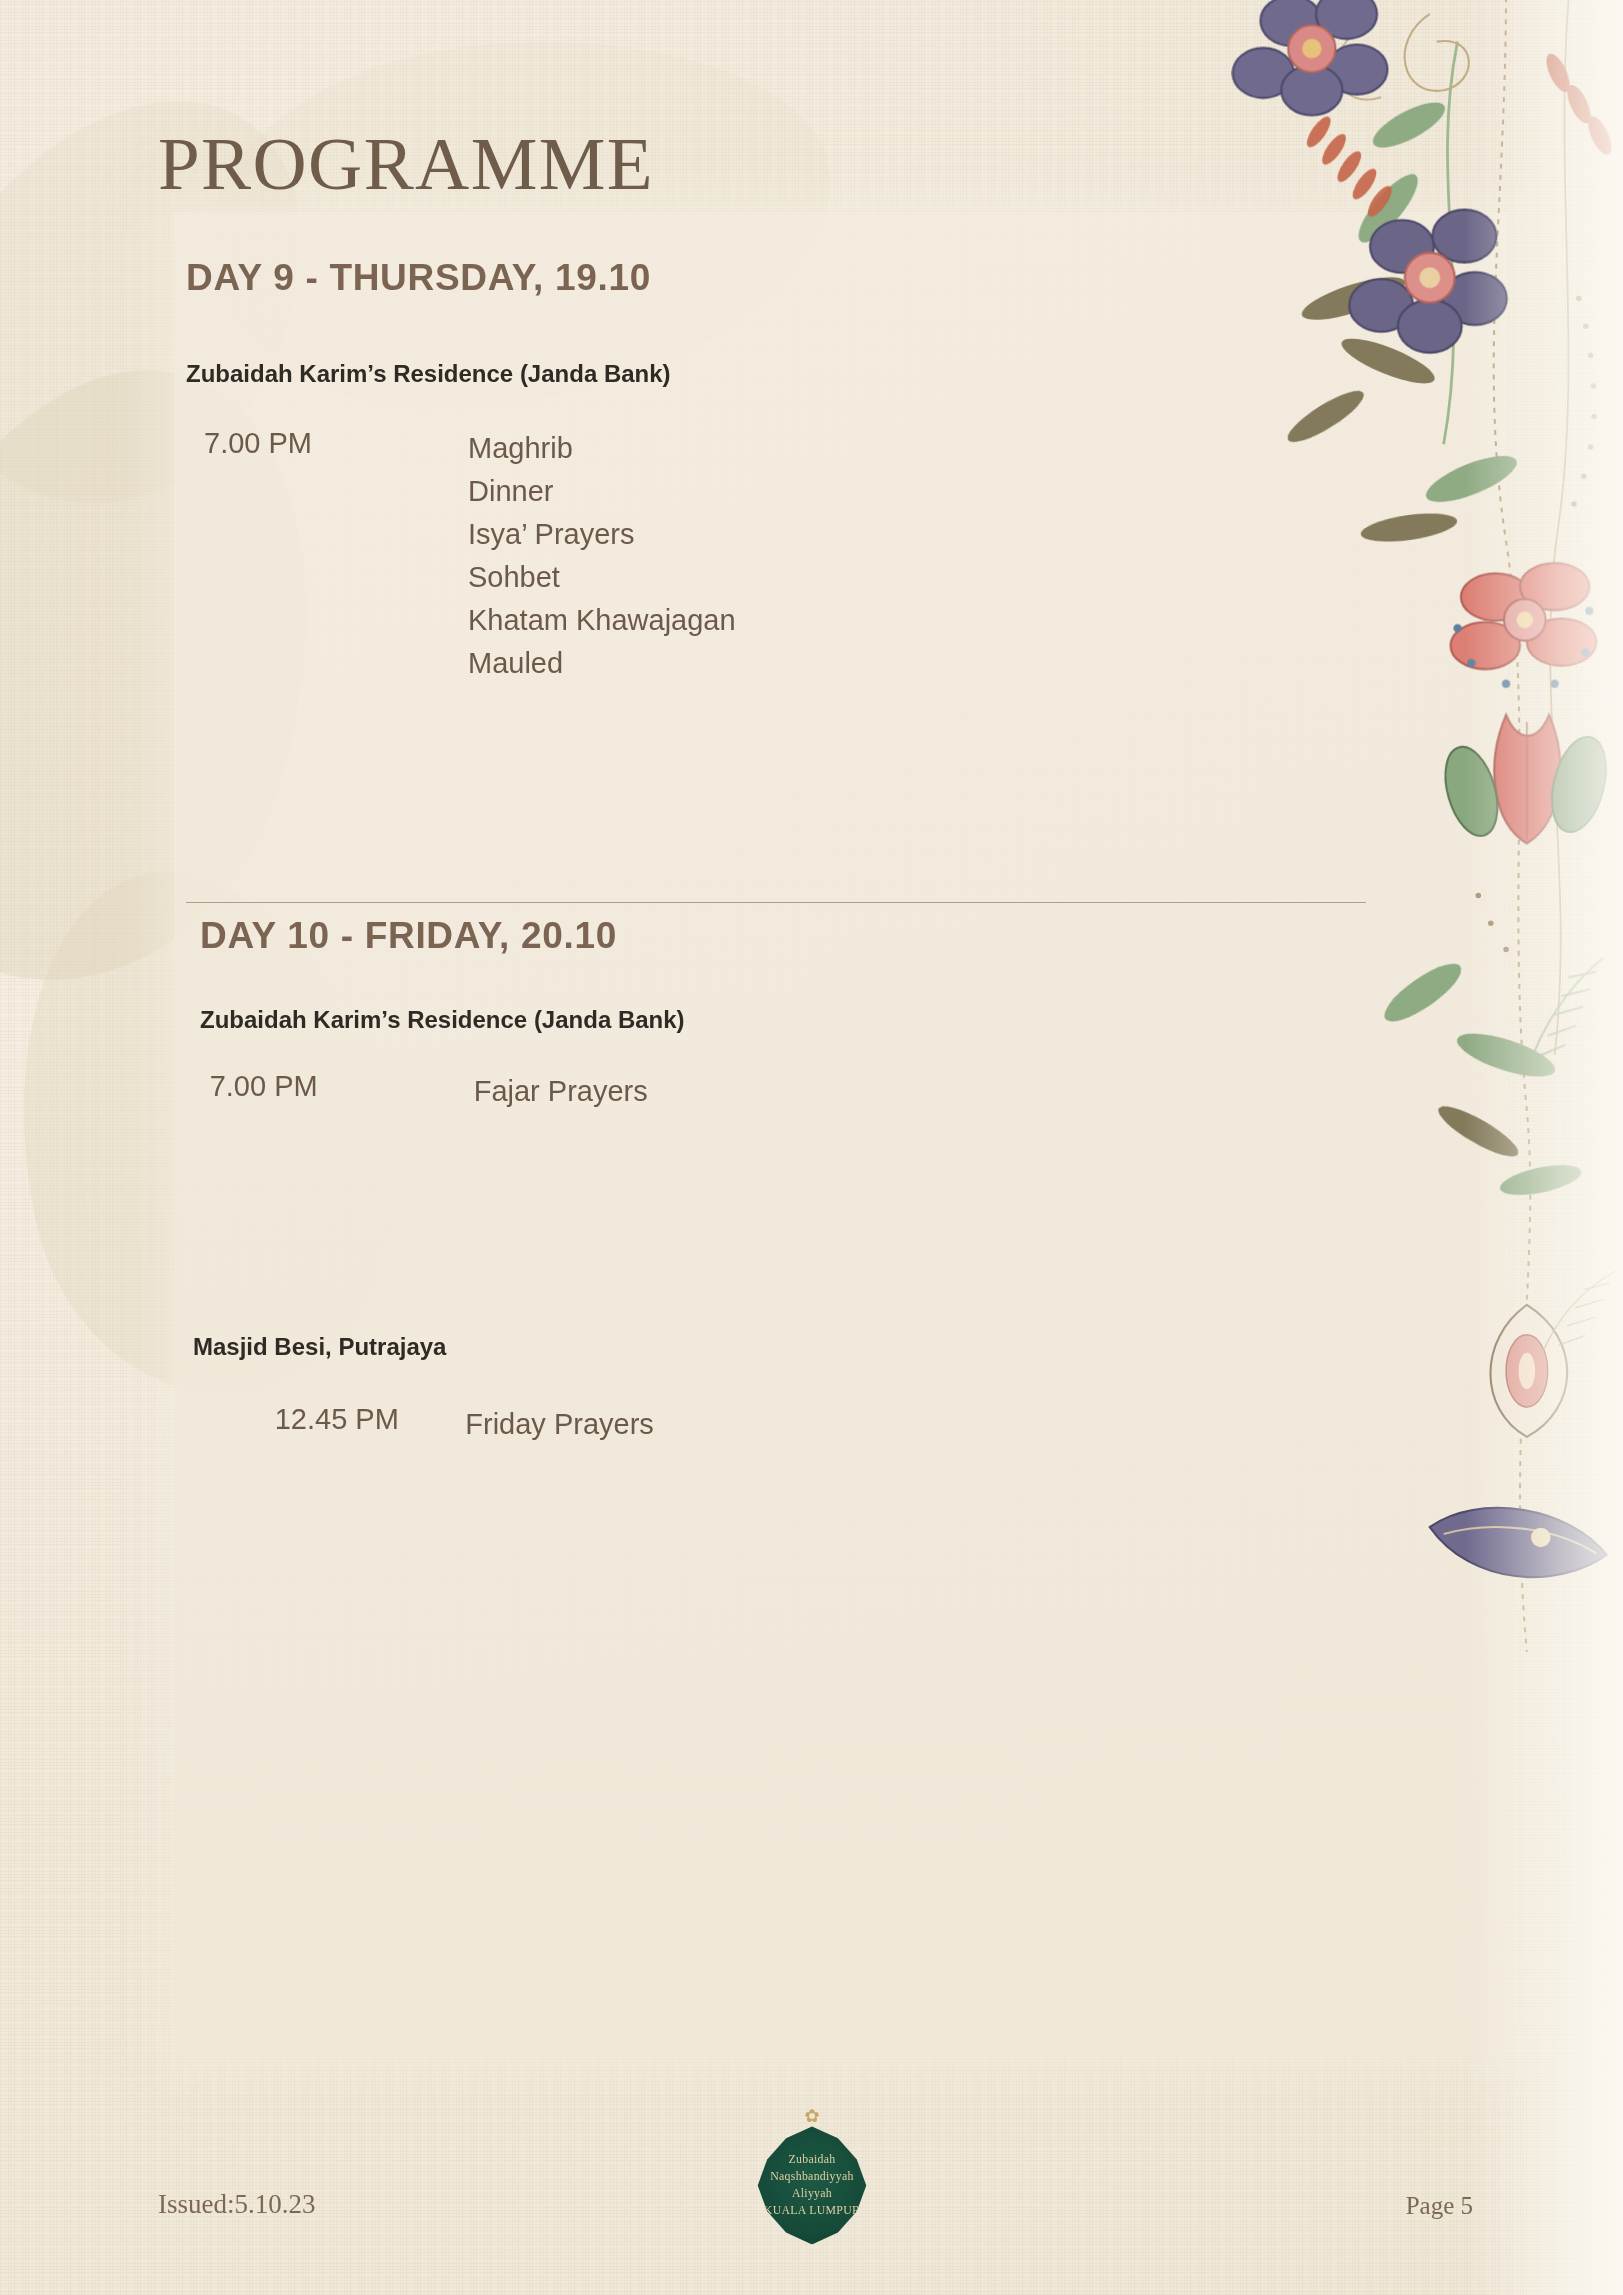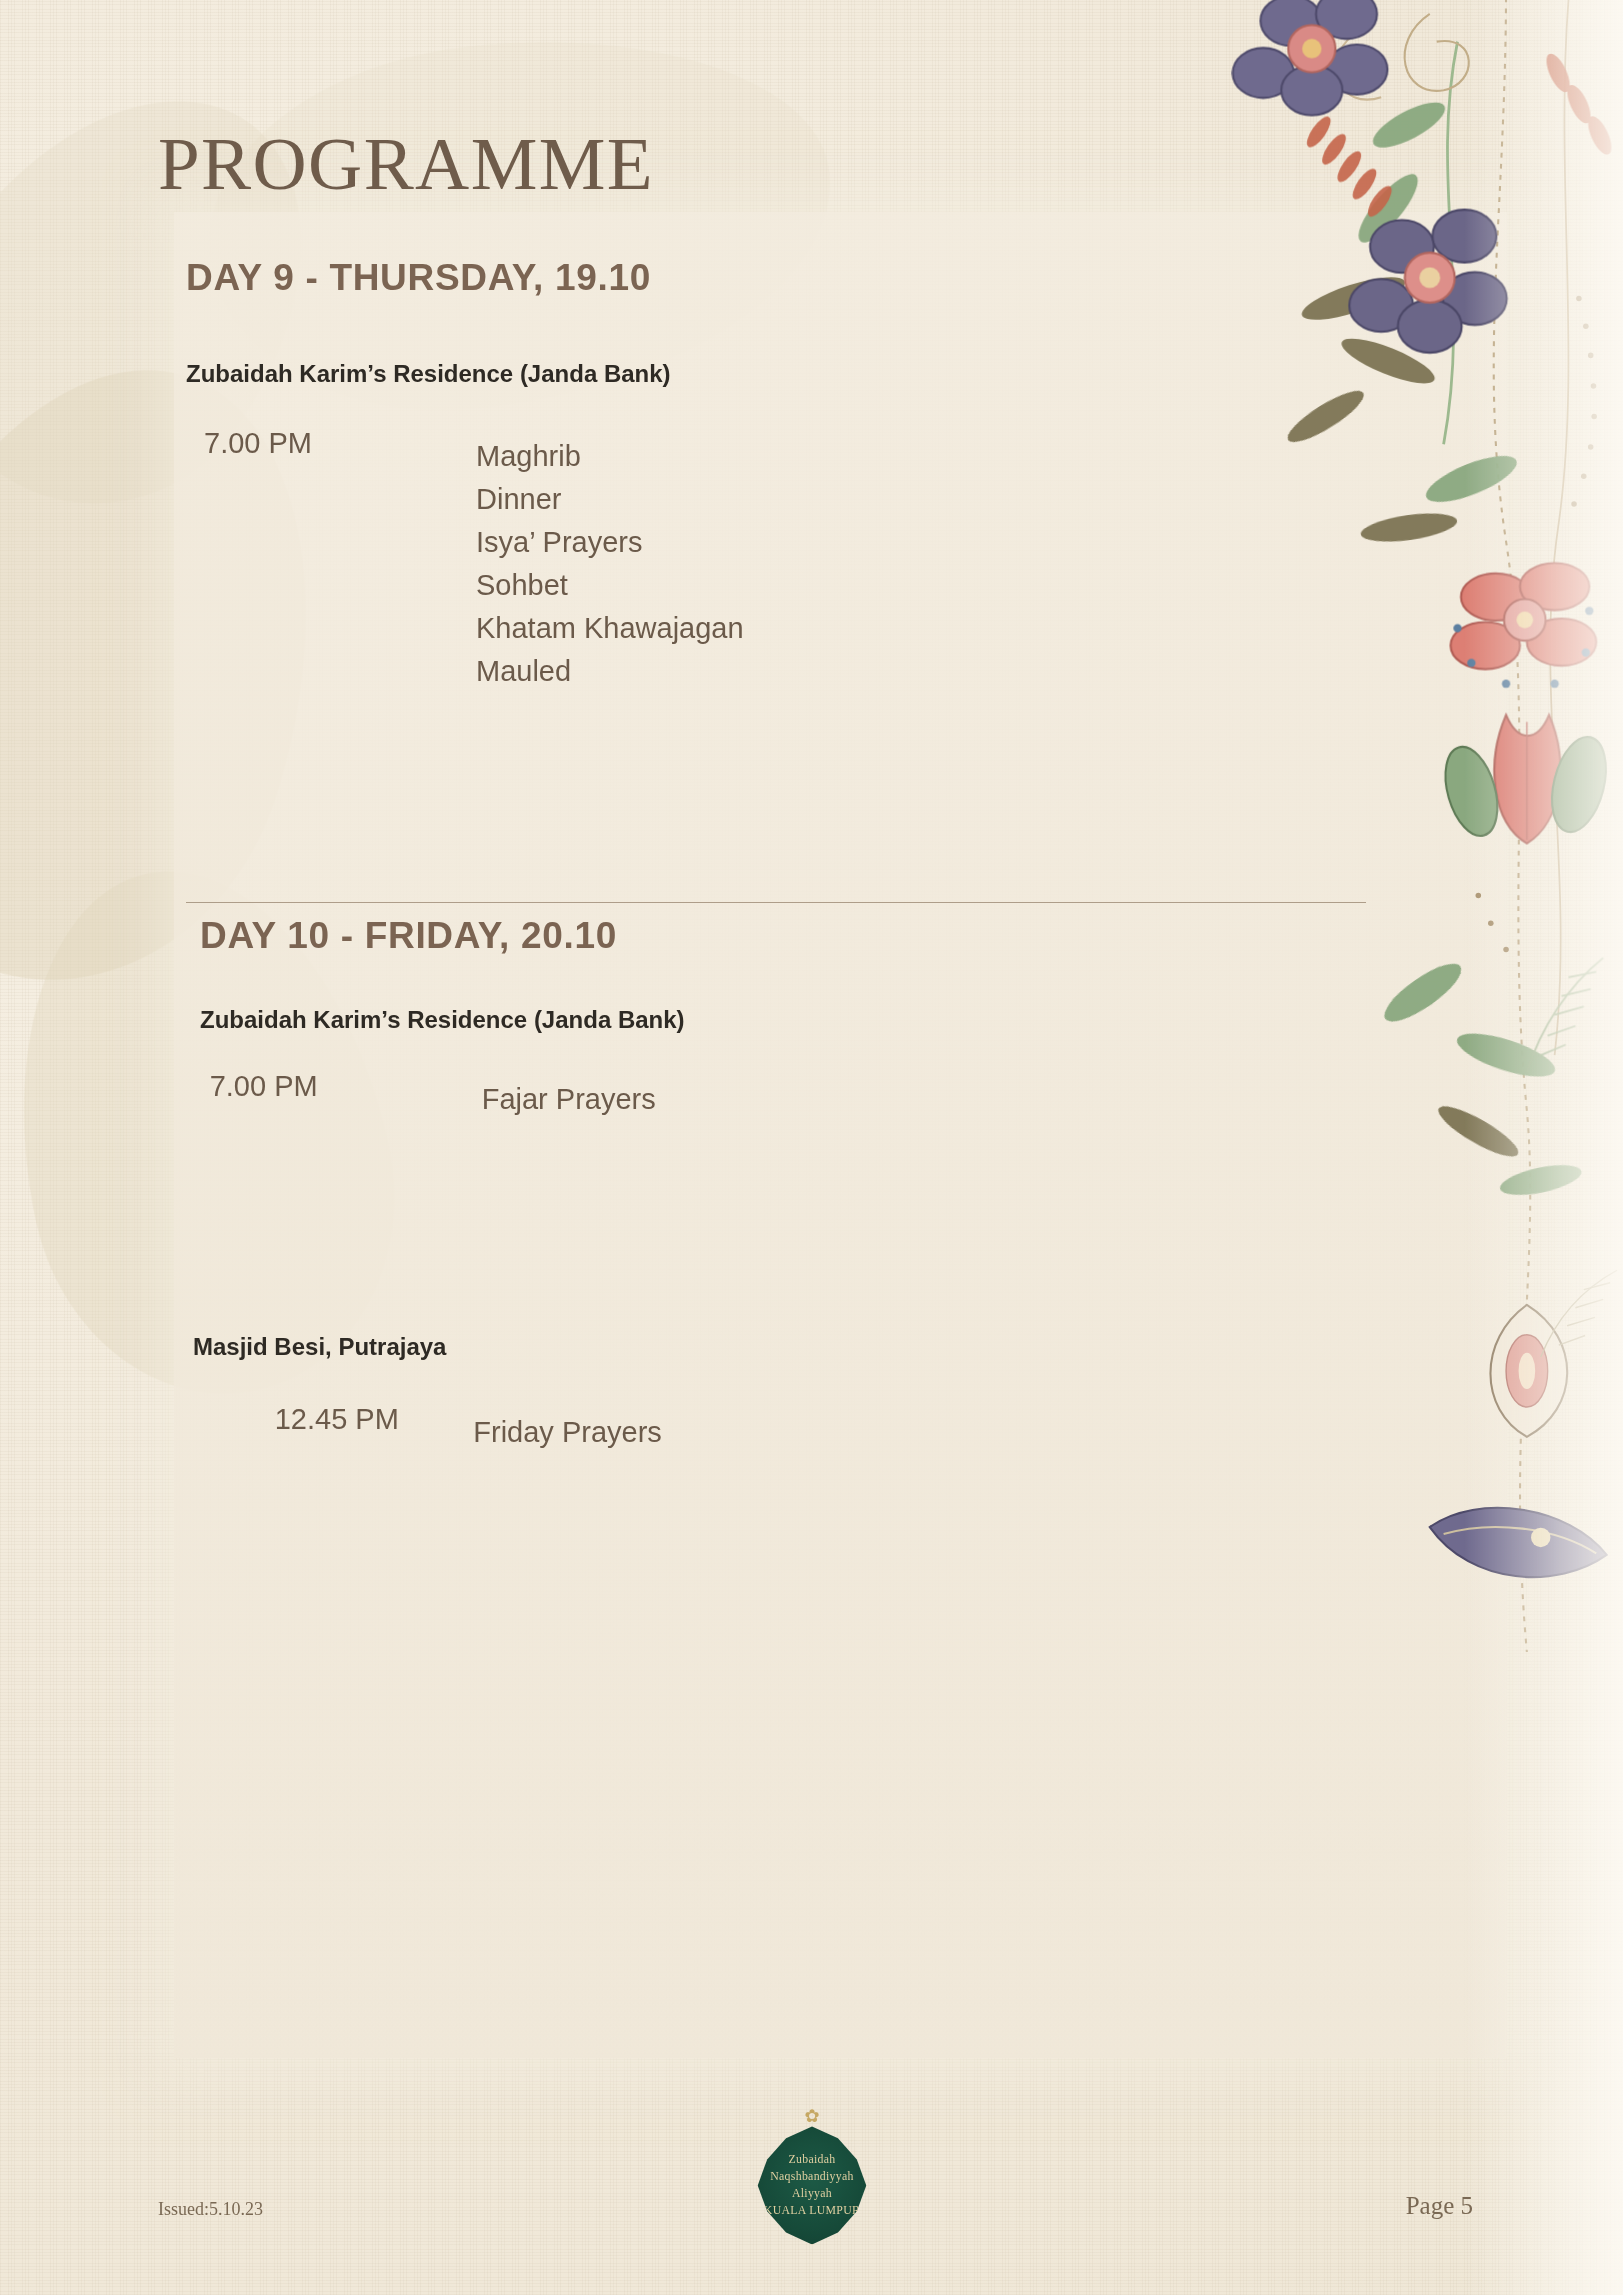--- a/index.html
+++ b/index.html
@@ -83,21 +83,21 @@
   .time {
     font-size: 29px;
     color: #6b5a4a;
   }
 
   .block1 { position: absolute; left: 186px; top: 257px; }
   .block1 .venue { margin-top: 61px; }
   .rows { margin-top: 39px; display: flex; }
   .rows .col-time { width: 264px; padding-left: 18px; }
   .rows .col-event { flex: 1; }
-  .event-list { list-style: none; margin: 8px; padding: 0; }
+  .event-list { list-style: none; margin: 0; padding: 0; }
   .event-list li { font-size: 29px; color: #6b5a4a; line-height: 1.48; }
 
   .divider {
     position: absolute;
     left: 186px;
     top: 902px;
     width: 1180px;
     height: 0.7px;
     background: #9c8a74;
     opacity: .8;
@@ -111,21 +111,21 @@
   .block3 { position: absolute; left: 193px; top: 1333px; }
   .block3 .rows { margin-top: 42px; text-align: center; }
   .block3 .rows .col-time { width: 257px; padding-left: 15.3px; }
 
   
   .footer-left {
     position: absolute;
     left: 158px;
     bottom: 75px;
     font-family: "Liberation Serif", serif;
-    font-size: 18px;
+    font-size: 27px;
     color: #7a6954;
   }
   .footer-right {
     position: absolute;
     right: 151px;
     bottom: 75px;
     font-family: "Liberation Serif", serif;
     font-size: 25px;
     color: #7a6954;
     margin-top: 48px;

